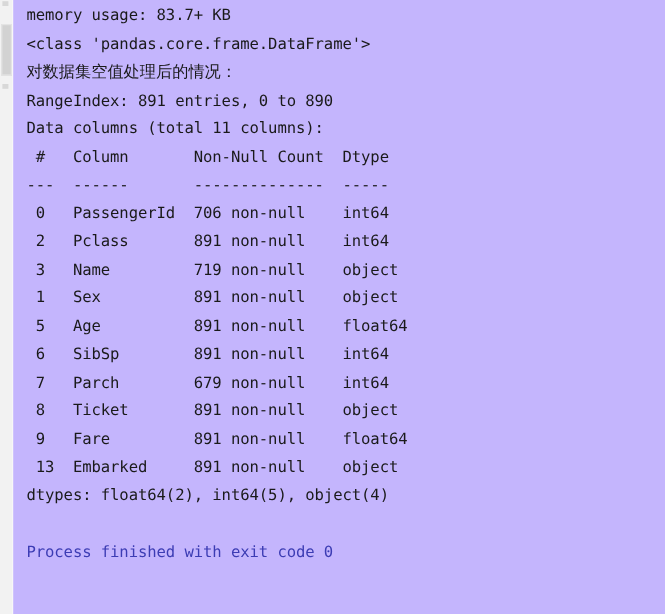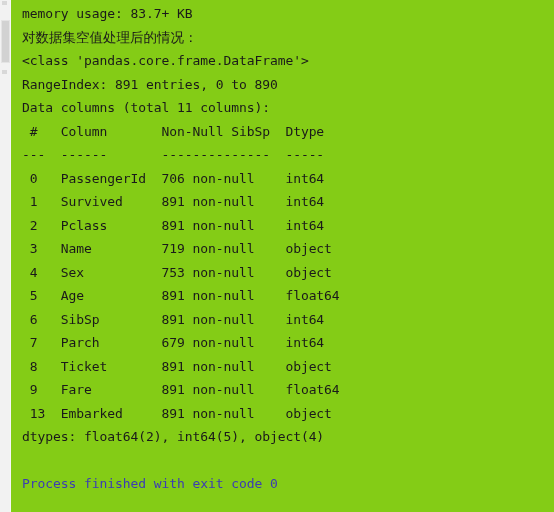--- a/index.html
+++ b/index.html
@@ -55,21 +55,21 @@
   .stripe-mark.second {
     top: 70px;
   }
   
   .console-text {
     position: absolute;
     left: 11px;
     top: 0;
     width: 543px;
     height: 512px;
-    background: #84cc16;
+    background: #c4b5fd;
     padding: 2px 0 0 11px;
     box-sizing: border-box;
   }
   .line {
     height: 23.5px;
     line-height: 23.5px;
     font-size: 13px;
     color: #1a1a1a;
     white-space: pre;
     letter-spacing: -0.08px;
@@ -92,31 +92,30 @@
 <div class="console-panel">
 
   <div class="gutter">
     <div class="stripe-mark top"></div>
     <div class="scroll-thumb"></div>
     <div class="stripe-mark second"></div>
   </div>
 
   <div class="console-text" id="console-text">
       <div class="line">memory usage: 83.7+ KB</div>
+      <div class="line">&lt;class 'pandas.core.frame.DataFrame'&gt;</div>
       <div class="line cjk">对数据集空值处理后的情况：</div>
-      <div class="line">&lt;class 'pandas.core.frame.DataFrame'&gt;</div>
       <div class="line">RangeIndex: 891 entries, 0 to 890</div>
       <div class="line">Data columns (total 11 columns):</div>
-      <div class="line"> #   Column       Non-Null SibSp  Dtype</div>
+      <div class="line"> #   Column       Non-Null Count  Dtype</div>
       <div class="line">---  ------       --------------  -----</div>
       <div class="line"> 0   PassengerId  706 non-null    int64</div>
-      <div class="line"> 1   Survived     891 non-null    int64</div>
       <div class="line"> 2   Pclass       891 non-null    int64</div>
       <div class="line"> 3   Name         719 non-null    object</div>
-      <div class="line"> 4   Sex          753 non-null    object</div>
+      <div class="line"> 1   Sex          891 non-null    object</div>
       <div class="line"> 5   Age          891 non-null    float64</div>
       <div class="line"> 6   SibSp        891 non-null    int64</div>
       <div class="line"> 7   Parch        679 non-null    int64</div>
       <div class="line"> 8   Ticket       891 non-null    object</div>
       <div class="line"> 9   Fare         891 non-null    float64</div>
       <div class="line"> 13  Embarked     891 non-null    object</div>
       <div class="line">dtypes: float64(2), int64(5), object(4)</div>
       <div class="line blank"> </div>
       <div class="line exit">Process finished with exit code 0</div>
     </div>

